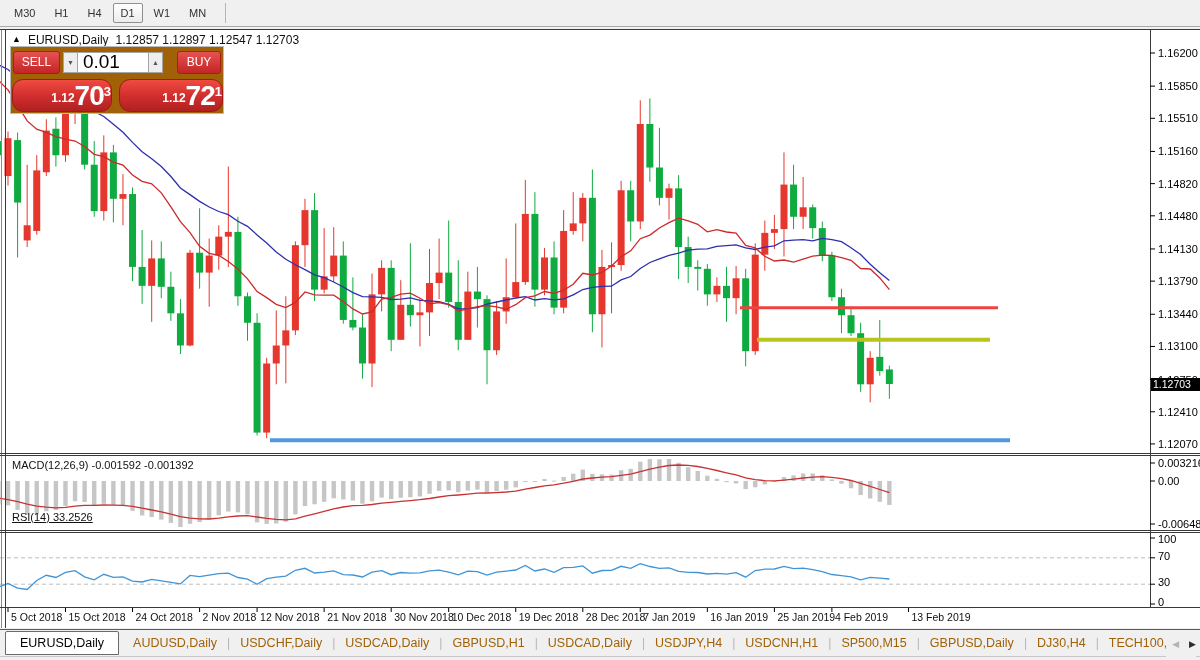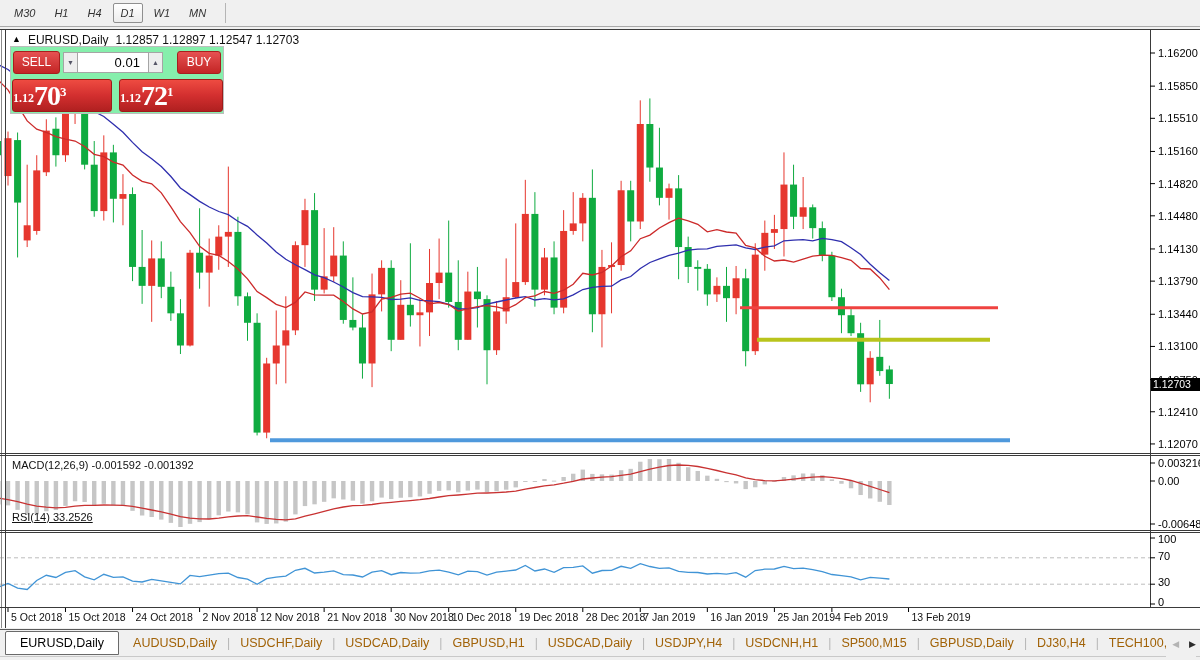--- a/index.html
+++ b/index.html
@@ -9,60 +9,60 @@
     -webkit-font-smoothing:antialiased;
   }
   
   .toolbar{
     position:absolute;left:0;top:0;width:1200px;height:27px;
     background:#f0f0f0;border-bottom:1px solid #a9a9a9;
     display:flex;align-items:center;box-sizing:border-box;padding-left:6px;
   }
   .tf-btn{
     font-size:11px;color:#333;padding:3px 7px;margin-right:3px;border:1px solid transparent;
-    border-radius:2px;cursor:default;background:transparent;font-family:inherit;font-style:italic;
+    border-radius:2px;cursor:default;background:transparent;font-family:inherit;
   }
   .tf-btn.active{border:1px solid #8f8f8f;background:linear-gradient(#ffffff,#ececec);}
   .tb-sep{width:1px;height:20px;background:#b5b5b5;margin-left:8px;}
   
   #chart-svg{position:absolute;left:0;top:0;}
   
   .chart-header{
     position:absolute;left:12px;top:33px;display:flex;align-items:center;gap:7px;
     font-size:12px;color:#111;
   }
   .hdr-icon{font-size:9px;color:#000;transform:translateY(-1px);}
   .hdr-title{font-weight:400;}
   
   .trade-widget{
     position:absolute;left:10px;top:46px;width:214px;height:68px;
-    background:#86efac;border:1px solid #bdbdbd;box-sizing:border-box;
+    background:#a16207;border:1px solid #bdbdbd;box-sizing:border-box;
   }
   .tw-row1{position:absolute;left:2px;top:3px;width:208px;height:24px;display:flex;align-items:center;}
   .btn-red{
     background:linear-gradient(#e65252,#c32525);color:#fff;border:1px solid #a81e1e;
     border-radius:3px;font-size:12px;font-family:inherit;height:23px;display:flex;
     align-items:center;justify-content:center;cursor:pointer;
   }
   .sell-btn{width:49px;}
   .buy-btn{width:46px;margin-left:14px;}
   .spin-btn{
     width:16px;height:21px;background:#eeeeee;border:1px solid #a5a5a5;box-sizing:border-box;
     font-size:7px;color:#556;display:flex;align-items:center;justify-content:center;
     cursor:pointer;margin-left:3px;
   }
   .vol-input{
     width:70px;height:21px;border:1px solid #a5a5a5;border-left:none;border-right:none;
-    font-size:13px;text-align:right;padding:0 8px 0 0;font-family:inherit;box-sizing:border-box;
+    font-size:19px;text-align:right;padding:0 28px 0 0;font-family:inherit;box-sizing:border-box;
   }
   .price-box{
-    position:absolute;top:32px;height:33px;width:100px;border-radius:3px;
+    position:absolute;top:32px;height:33px;width:100px;border-radius:11px;
     background:linear-gradient(180deg,#ee4b41 0%,#d32f2f 50%,#b02020 100%);
     border:1px solid #9e1a1a;box-sizing:border-box;color:#fff;
-    display:flex;align-items:flex-end;justify-content:flex-start;cursor:pointer;font-family:Liberation Serif, serif;
+    display:flex;align-items:flex-end;justify-content:flex-end;cursor:pointer;
   }
   .pb-sell{left:1px;}
   .pb-buy{left:108px;width:104px;}
   .pb-small{font-size:12px;font-weight:bold;line-height:26px;}
   .pb-big{font-size:28px;font-weight:bold;line-height:30px;letter-spacing:-1px;}
   .pb-sup{font-size:13px;font-weight:bold;line-height:12px;transform:translateY(-13px);}
   
   .pane-label{position:absolute;font-size:11px;color:#111;}
   #macd-label{left:12px;top:459px;}
   #rsi-label{left:12px;top:511px;text-decoration:underline;}

